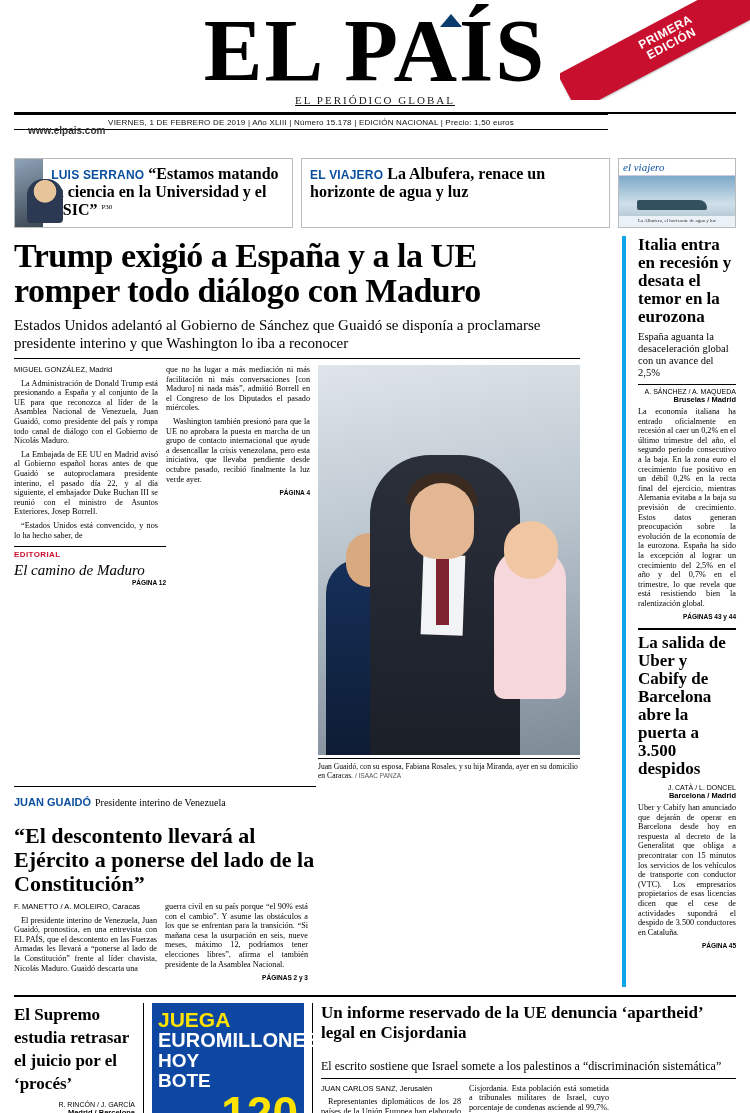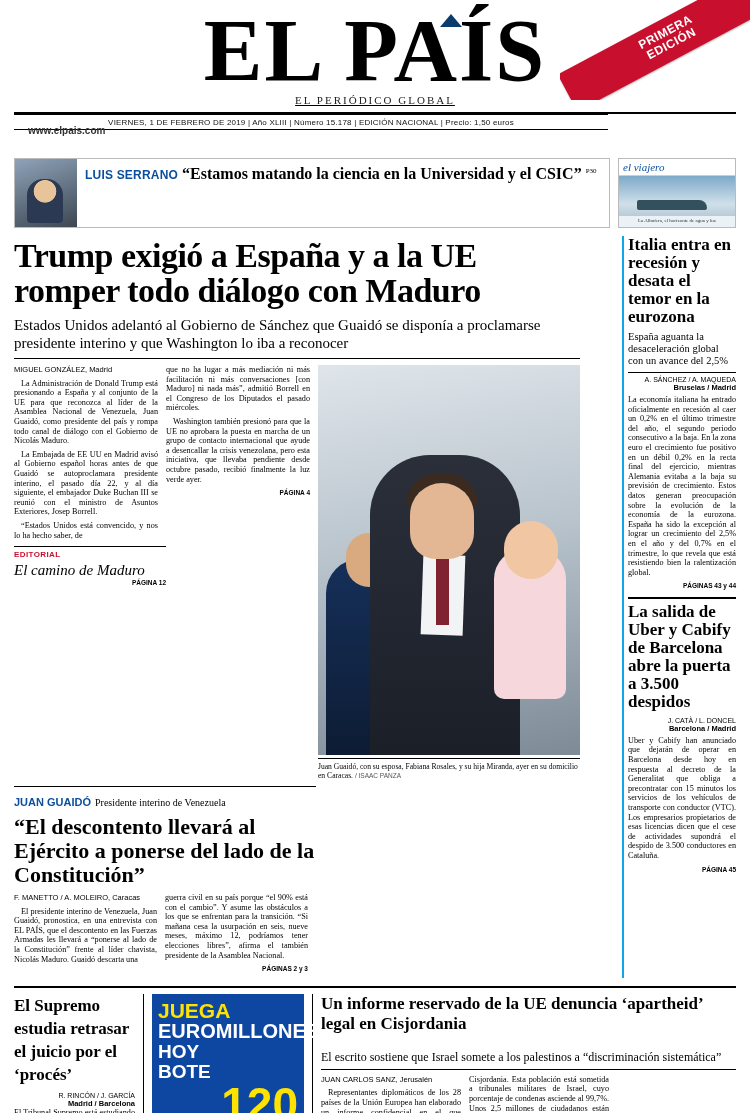--- a/index.html
+++ b/index.html
@@ -101,21 +101,21 @@
   }
   .vj-img:after{
     content:""; position:absolute; bottom:6px; left:18px; width:70px;height:10px;
     background:#33505e; border-radius:2px 8px 2px 2px;
   }
   .vj-cap { font-size:5px; text-align:center; color:#333; padding-top:2px;}
 
   
   .main { display:flex; margin-top:8px;gap:32px; }
   .col-left { width:578px; padding-right:10px; }
-  .col-right { width:144px; border-left:2px solid #0ea5e9; padding-left:4px; }
+  .col-right { width:144px; border-left:4px solid #0ea5e9; padding-left:12px; }
 
   h1.lead {
     font-size:34px; line-height:35px; font-weight:bold; margin:2px 0 0;
     letter-spacing:-.5px;
   }
   .subhead {
     font-size:15px; line-height:18px; margin-top:8px; padding-bottom:6px;
     border-bottom:1px solid #000;
   }
 
@@ -183,21 +183,21 @@
   .ed-label {
     font-family:"Liberation Sans", sans-serif; font-size:8px; font-weight:bold;
     color:#c8102e; letter-spacing:.4px;
   }
   .ed-title { font-style:italic; font-size:15px; line-height:16px; margin-top:2px; }
   .ed-page { font-family:"Liberation Sans", sans-serif; font-size:6.5px; font-weight:bold; text-align:right; }
 
   .quote-block { margin-top:6px; border-top:1px solid #000; padding-top:5px; width:302px; }
   .q-name { font-family:"Liberation Sans", sans-serif; font-size:11px; font-weight:bold; color:#0a4f9e; display:inline; }
   .q-role { font-size:10px; display:inline; }
-  .q-text { font-size:22px; line-height:24px; font-weight:bold; margin-top:5px; }
+  .q-text { font-size:22px; line-height:24px; font-weight:bold; margin-top:14px; }
 
   .pageref { font-family:"Liberation Sans", sans-serif; font-size:6.5px; font-weight:bold; text-align:right; }
 
   
   .r-head { font-size:17px; line-height:18px; font-weight:bold; }
   .r-sub { font-size:10.5px; line-height:12px; margin-top:5px; padding-bottom:5px; border-bottom:1px solid #000;}
   .r-byline { font-family:"Liberation Sans", sans-serif; font-size:7px; text-align:right; margin-top:3px;}
   .r-place { font-family:"Liberation Sans", sans-serif; font-size:7.5px; font-weight:bold; text-align:right;}
   .r-body { font-size:8.2px; line-height:9.6px; text-align:justify; margin-top:3px; }
   .r-body p { margin:0 0 4px; text-indent:7px; }
@@ -252,20 +252,24 @@
   </div>
 
   <div class="promo">
     <div class="promo-left">
       <div class="promo-photo"></div>
       <div class="promo-txt">
         <span class="promo-kicker">LUIS SERRANO</span>
         <span class="promo-head">“Estamos matando la ciencia en la Universidad y el CSIC”</span>
         <span class="promo-ref">P30</span>
       </div>
+    </div>
+    <div class="promo-mid">
+      <span class="promo-kicker">EL VIAJERO</span>
+      <span class="promo-head">La Albufera, renace un horizonte de agua y luz</span>
     </div>
     <div class="promo-right">
       <div class="vj-head">el viajero</div>
       <div class="vj-img"></div>
       <div class="vj-cap">La Albufera, el horizonte de agua y luz</div>
     </div>
   </div>
 
   <div class="main">
 

